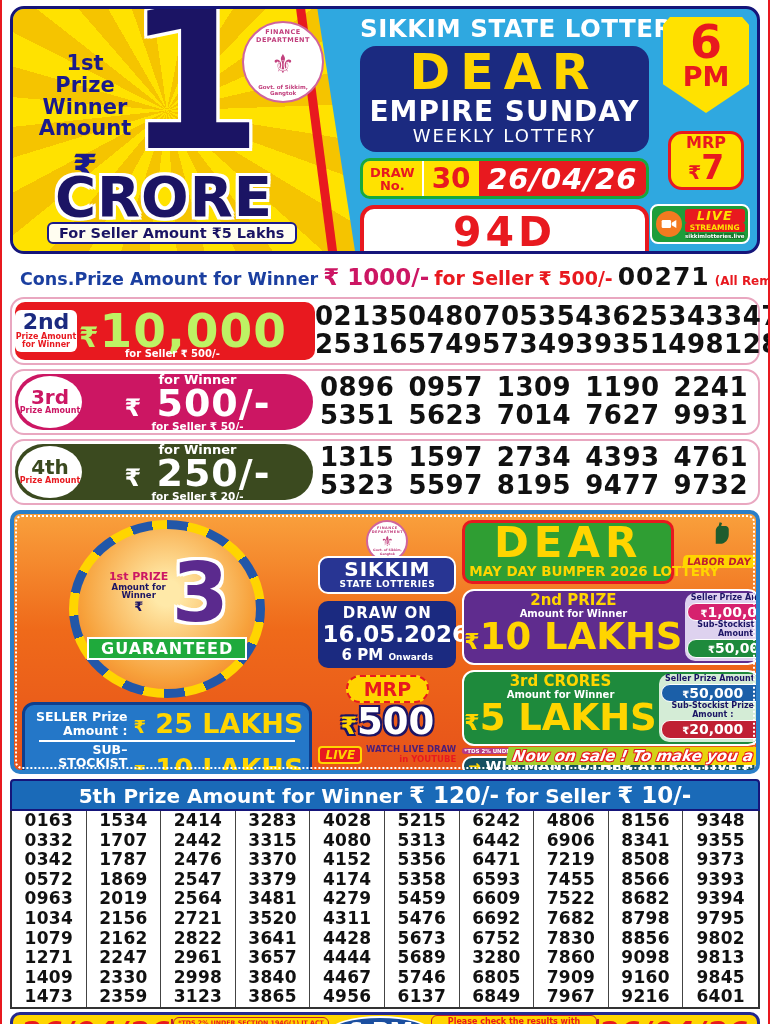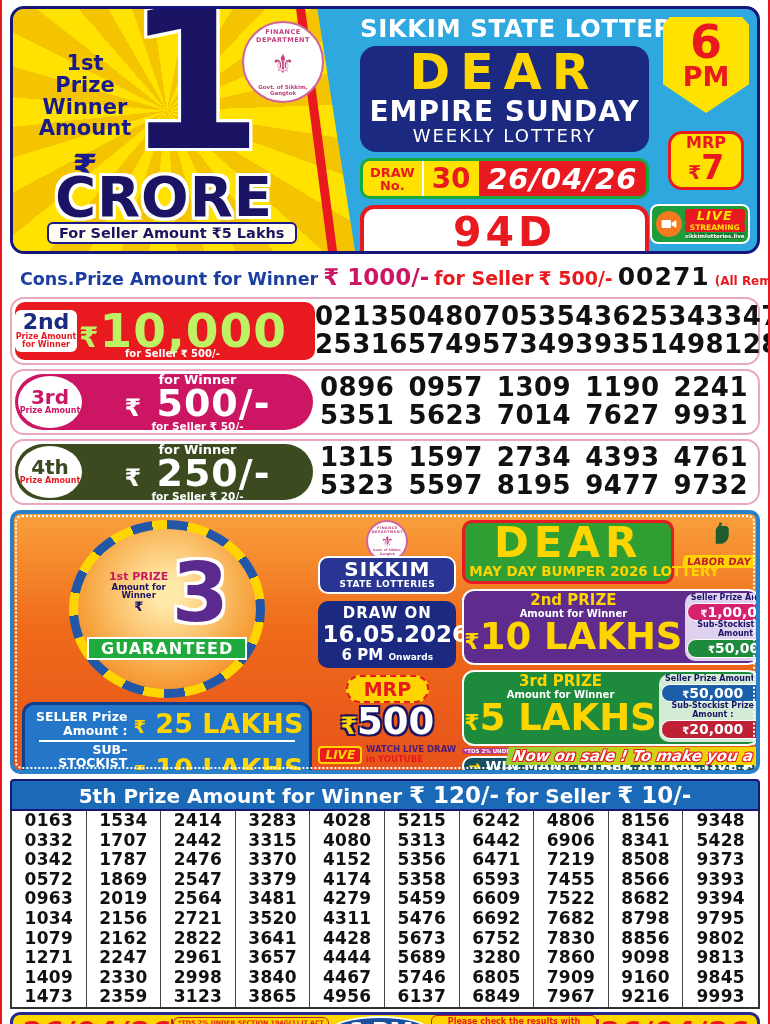--- a/index.html
+++ b/index.html
@@ -150,21 +150,21 @@
   .do-time { font-size:15px; font-weight:900; } .do-time small { font-size:9px; font-weight:800; }
   .mrp2 { margin-top:7px; }
   .mrp2-label { display:inline-block; background:#ffd500; color:#e8191f; font-weight:900; font-size:19px;
                 padding:1px 16px; border-radius:14px; border:2px dashed #e8191f; }
   .mrp2-val { color:#fff; font-size:37px; font-weight:900; line-height:1;
               text-shadow:2px 2px 0 #1b1464,-2px -2px 0 #1b1464,2px -2px 0 #1b1464,-2px 2px 0 #1b1464; }
   .mrp2-val .rs { color:#ffd500; font-size:24px; }
   .watch { margin-top:5px; display:flex; align-items:center; justify-content:center; gap:4px; }
   .live2 { background:#e8191f; color:#ffd500; font-size:12px; font-weight:900; font-style:italic;
            padding:0 5px; border:2px solid #ffd500; border-radius:4px; }
-  .watch-text { font-size:8.5px; font-weight:800; color:#4a1d7a; text-align:left; line-height:1.15; }
+  .watch-text { font-size:8.5px; font-weight:800; color:#4a1d7a; text-align:right; line-height:1.15; }
   .watch-text .yt { color:#e8191f; }
 
   .ad-right { width:41%; position:relative; }
   .dear2-header { background:#2f9e33; border:3px solid #e8191f; border-radius:10px; text-align:center;
                   padding:0 4px 2px; margin-right:86px; }
   .dear2 { color:#ffd500; font-size:42px; font-weight:900; line-height:0.95; letter-spacing:5px; }
   .dear2-sub { color:#ffd500; font-size:13.5px; font-weight:900; white-space:nowrap; }
   .labor { position:absolute; top:0; right:0; width:82px; text-align:center; }
   .labor-ribbon { background:#ffd500; color:#c01f2f; font-size:10px; font-weight:900; border-radius:4px;
                   padding:1px 4px; transform:skew(-6deg); display:inline-block; }
@@ -437,21 +437,21 @@
         <div class="bp-side">
           <div class="mp-label">Seller Prize Amount :</div>
           <div class="mp-val mv-pink"><span class="rs">₹</span><span>1,00,000</span></div>
           <div class="mp-label">Sub-Stockist Prize Amount :</div>
           <div class="mp-val mv-green"><span class="rs">₹</span><span>50,000</span></div>
         </div>
       </div>
 
       <div class="bprize bp-green2">
         <div class="bp-main">
-          <div class="bp-rank">3rd PRIZE</div>
+          <div class="bp-rank">3rd CRORES</div>
           <div class="bp-sub">Amount for Winner</div>
           <div class="bp-amount"><span class="rs">₹</span><span>5 LAKHS</span></div>
         </div>
         <div class="bp-side">
           <div class="mp-label">Seller Prize Amount :</div>
           <div class="mp-val mv-blue"><span class="rs">₹</span><span>50,000</span></div>
           <div class="mp-label">Sub-Stockist Prize Amount :</div>
           <div class="mp-val mv-red"><span class="rs">₹</span><span>20,000</span></div>
         </div>
       </div>
@@ -481,21 +481,21 @@
       <div class="ncell">9348</div>
       <div class="ncell">0332</div>
       <div class="ncell">1707</div>
       <div class="ncell">2442</div>
       <div class="ncell">3315</div>
       <div class="ncell">4080</div>
       <div class="ncell">5313</div>
       <div class="ncell">6442</div>
       <div class="ncell">6906</div>
       <div class="ncell">8341</div>
-      <div class="ncell">5428</div>
+      <div class="ncell">9355</div>
       <div class="ncell">0342</div>
       <div class="ncell">1787</div>
       <div class="ncell">2476</div>
       <div class="ncell">3370</div>
       <div class="ncell">4152</div>
       <div class="ncell">5356</div>
       <div class="ncell">6471</div>
       <div class="ncell">7219</div>
       <div class="ncell">8508</div>
       <div class="ncell">9373</div>
@@ -561,21 +561,21 @@
       <div class="ncell">9845</div>
       <div class="ncell">1473</div>
       <div class="ncell">2359</div>
       <div class="ncell">3123</div>
       <div class="ncell">3865</div>
       <div class="ncell">4956</div>
       <div class="ncell">6137</div>
       <div class="ncell">6849</div>
       <div class="ncell">7967</div>
       <div class="ncell">9216</div>
-      <div class="ncell">9993</div>
+      <div class="ncell">6401</div>
     </div>
 
   <div class="footer-bar">
     <div class="f-date">26/04/26</div>
     <div class="f-div"></div>
     <div class="f-note">*TDS 2% UNDER SECTION 194G(1) IT ACT 2025 SHALL BE DEDUCTED ON SELLERS PRIZE AMOUNT W.E.F. 01.04.2025</div>
     <div class="f-time">6 PM</div>
     <div class="f-gazette">Please check the results with relevant Official Government Gazette</div>
     <div class="f-div"></div>
     <div class="f-date">26/04/26</div>

